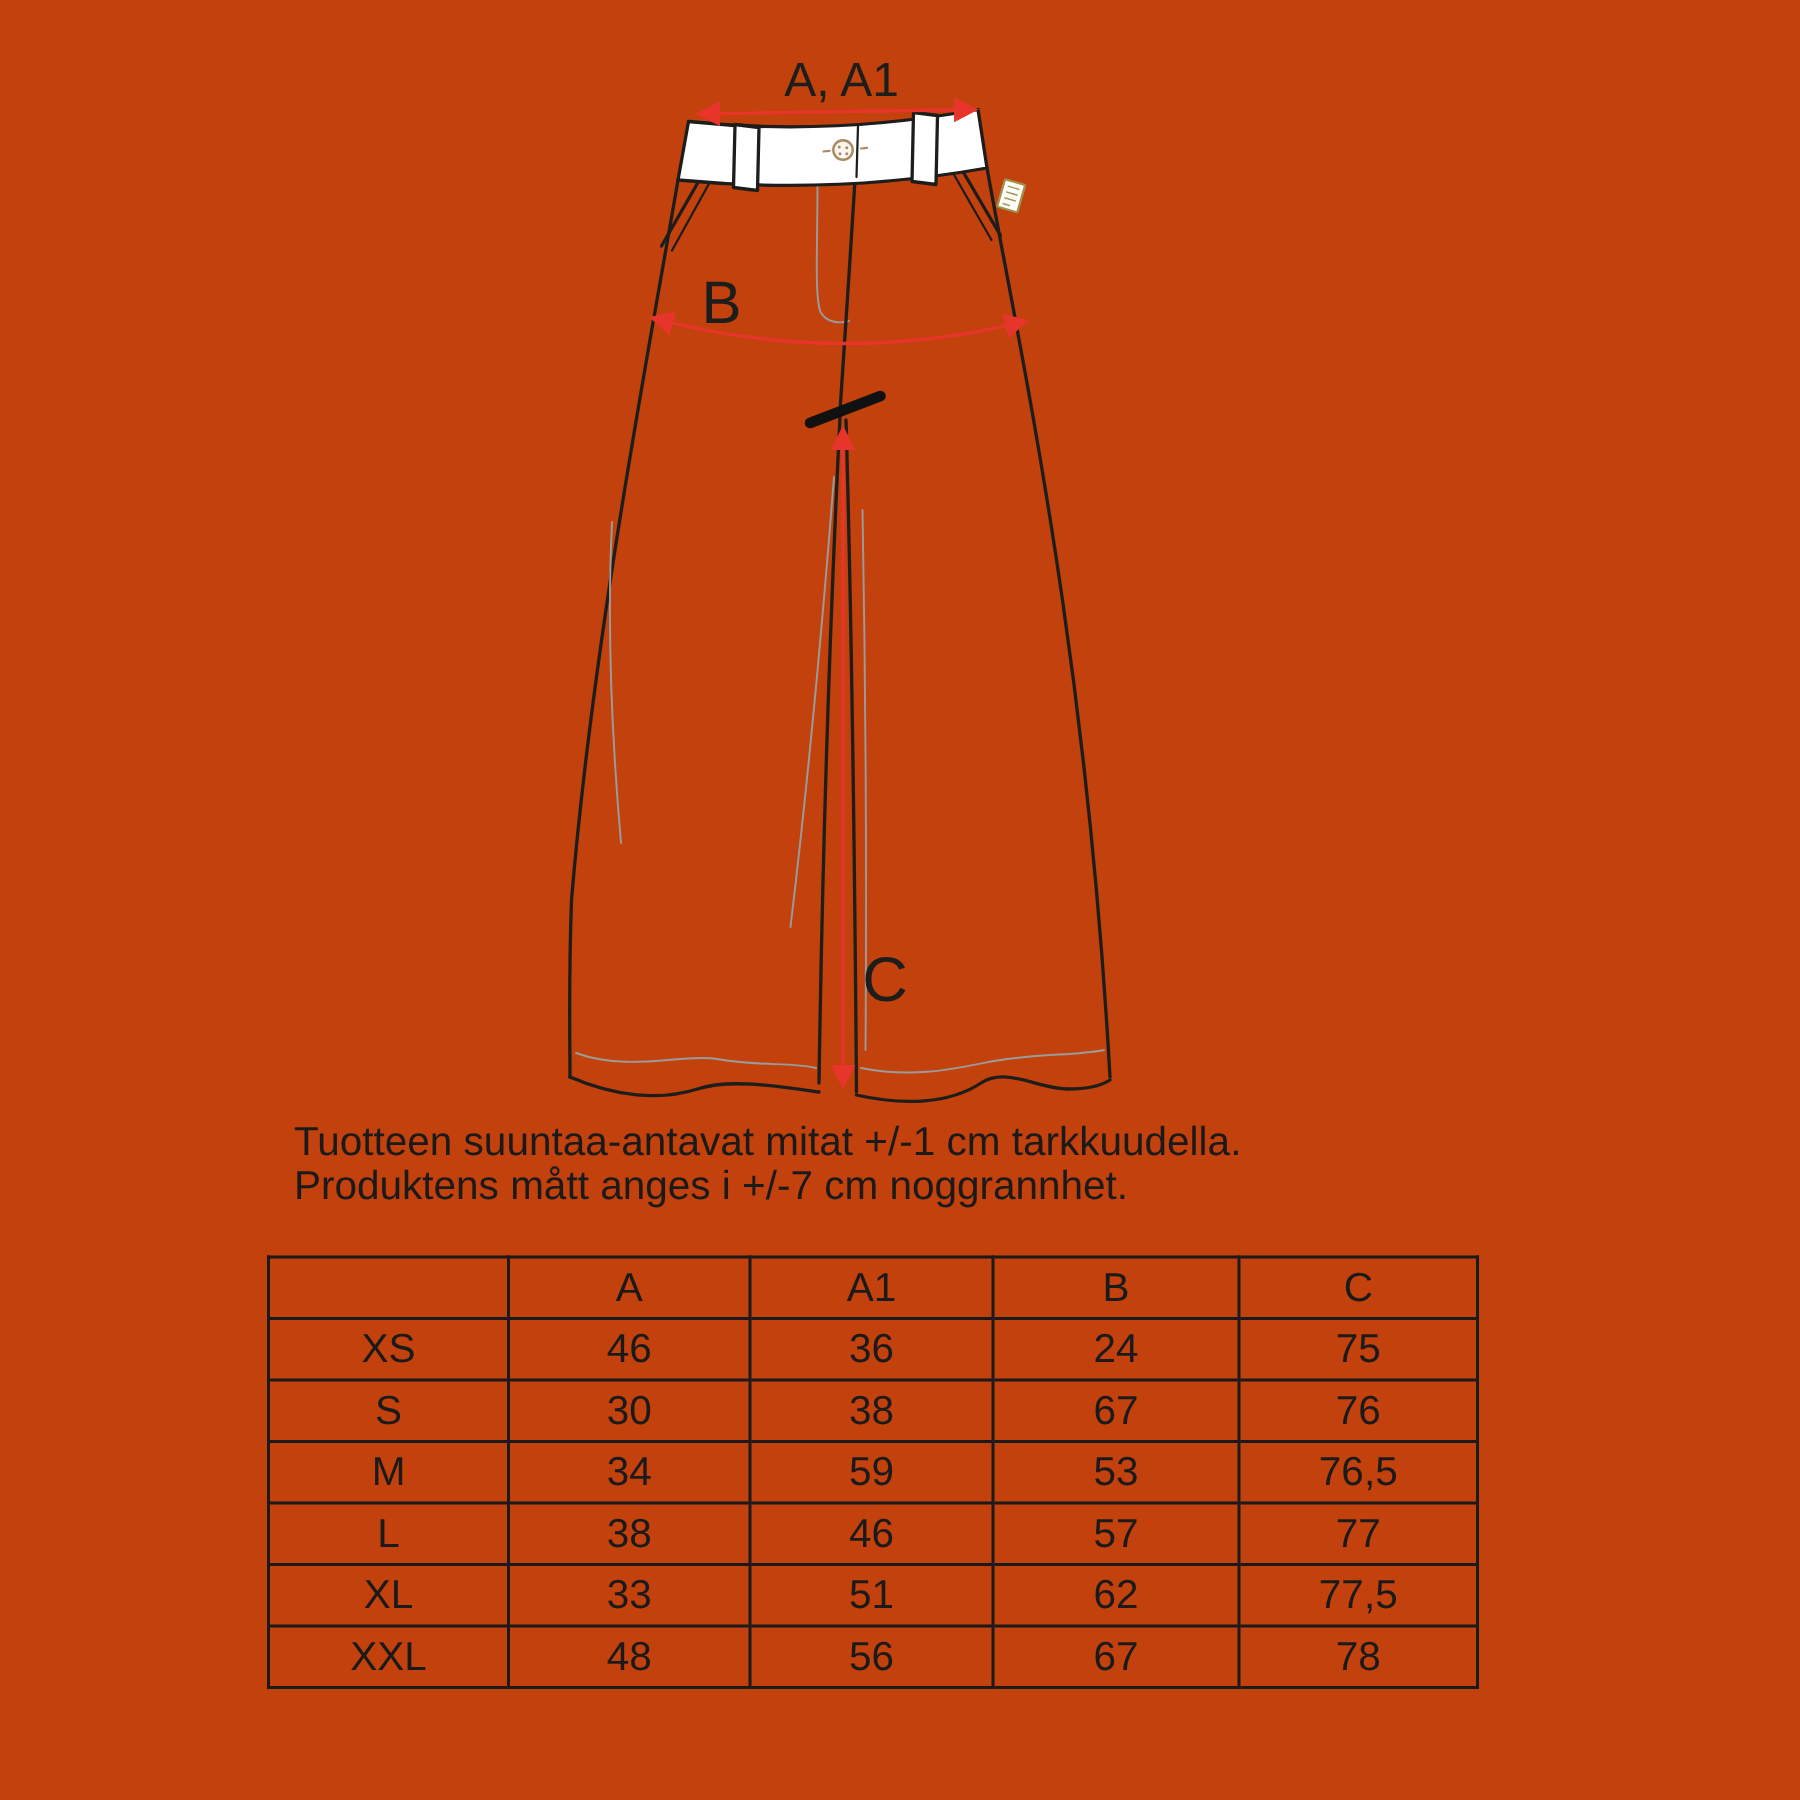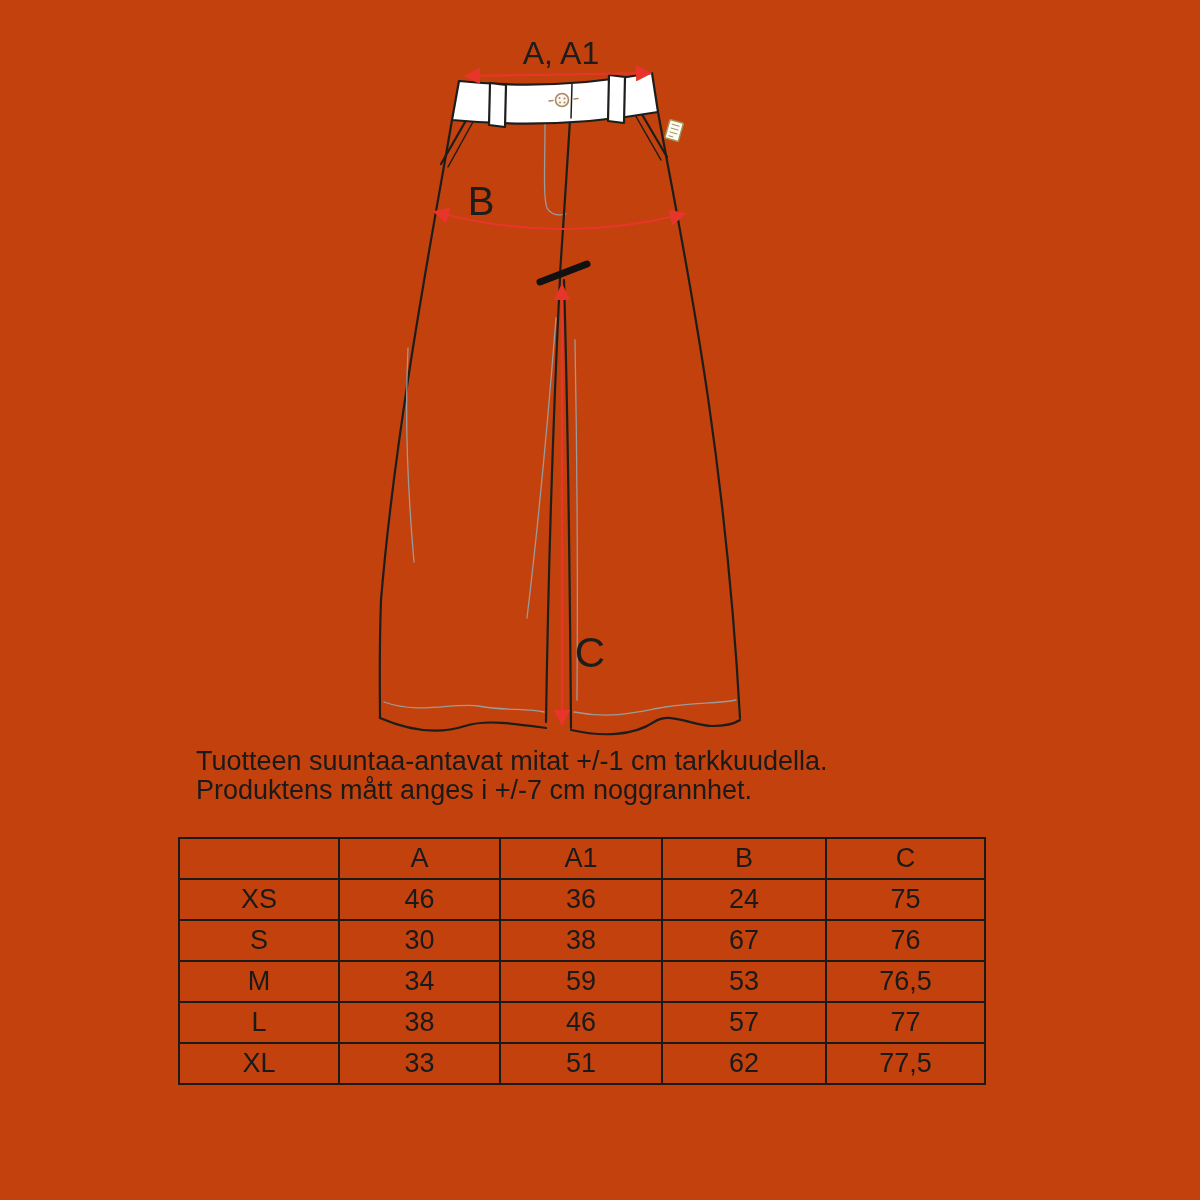--- a/index.html
+++ b/index.html
@@ -167,16 +167,23 @@
         <td>57</td>
         <td>77</td>
       </tr>
       <tr>
         <td>XL</td>
         <td>33</td>
         <td>51</td>
         <td>62</td>
         <td>77,5</td>
       </tr>
+      <tr>
+        <td>XXL</td>
+        <td>48</td>
+        <td>56</td>
+        <td>67</td>
+        <td>78</td>
+      </tr>
     </tbody>
   </table>
 
 </div>
 
 </body></html>

